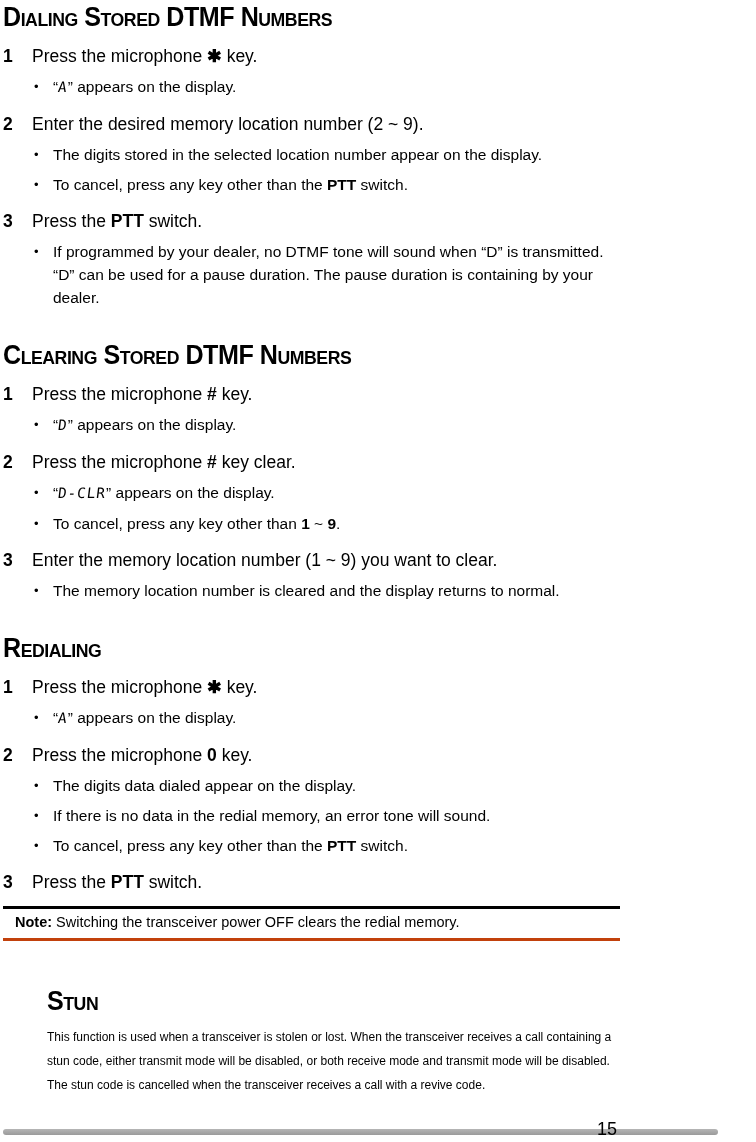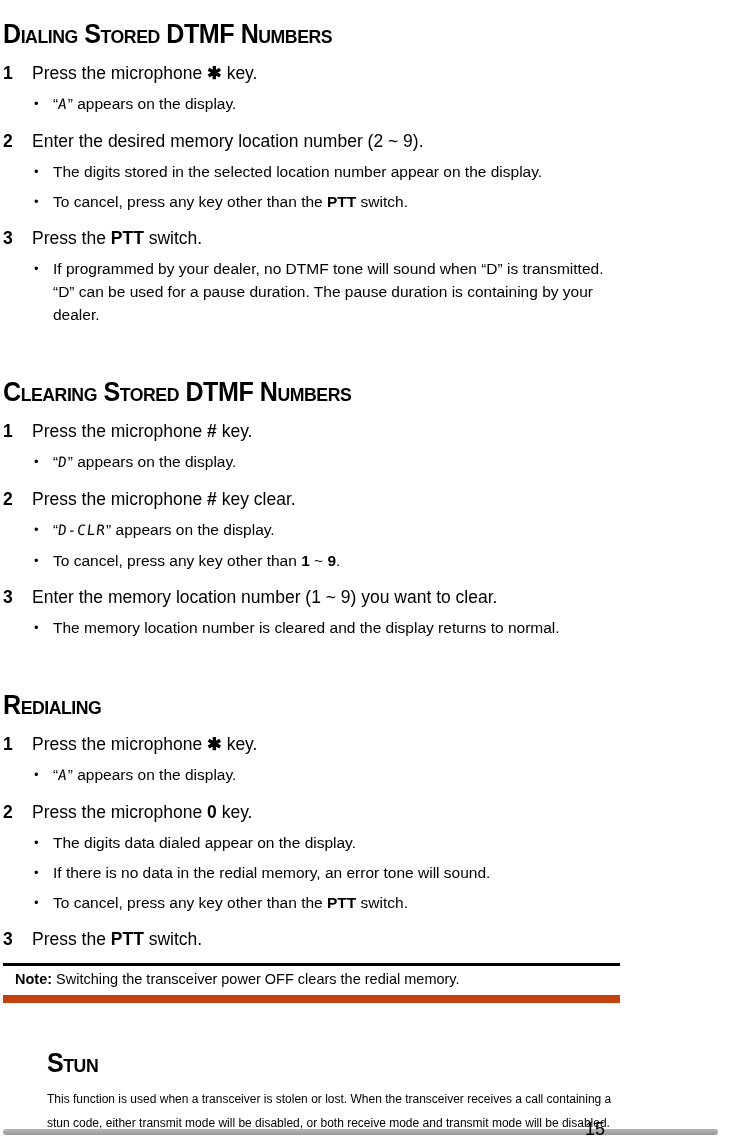--- a/index.html
+++ b/index.html
@@ -1,31 +1,31 @@
 <!DOCTYPE html>
 <html><head>
 <meta charset="utf-8">
 <style>
   html,body{margin:0;padding:0;background:#fff;}
   body{width:756px;height:1142px;font-family:"Liberation Sans",sans-serif;color:#000;position:relative;overflow:hidden;}
-  .page{position:relative;width:620px;height:1142px;box-sizing:border-box;padding:20px 0 0 3px;}
+  .page{position:relative;width:620px;height:1142px;box-sizing:border-box;padding:3px 0 0 3px;}
 
   .heading{
     font-weight:bold;
     font-variant:small-caps;
     font-size:27px;
     letter-spacing:-0.5px;
     line-height:28px;
     margin:0 0 6px 0;
     transform:scaleX(0.93);
     transform-origin:left center;
     white-space:nowrap;
   }
   section{display:block;}
-  section.gap{margin-top:52px;}
+  section.gap{margin-top:32px;}
 
   .step{display:flex;margin-top:13px;line-height:24px;font-size:17.5px;}
   .step .num{font-weight:bold;width:29px;flex:0 0 29px;}
   .step .stext{flex:1;padding-right:6px;}
 
   .bullet{display:flex;margin-left:31px;margin-top:7px;line-height:23px;font-size:15.5px;}
   .bullet .dot{width:19px;flex:0 0 19px;font-size:13px;}
   .bullet .btext{flex:1;padding-right:8px;max-width:668px;}
 
   .b{font-weight:bold;}
@@ -33,21 +33,21 @@
     font-family:"DejaVu Sans Mono",monospace;
     font-size:0.92em;
     display:inline-block;
     transform:skewX(-7deg);
     letter-spacing:1px;
   }
 
   .notebox{
     margin-top:12px;
     border-top:3px solid #000;
-    border-bottom:8px solid #c2410c;
+    border-bottom:3px solid #c2410c;
     padding:4px 6px 7px 12px;
     font-size:14.5px;
     line-height:18px;
   }
 
   .stun{margin-top:46px;margin-left:44px;}
   .stun .para{
     font-size:12px;
     line-height:24px;
     margin-top:10px;
@@ -58,21 +58,21 @@
     position:absolute;
     left:3px;
     top:1129px;
     width:715px;
     height:6px;
     border-radius:3px;
     background:linear-gradient(#b5b5b5,#9a9a9a);
   }
   .page-number{
     position:absolute;
-    right:15px;
+    right:3px;
     top:1119px;
     font-size:18px;
   }
 </style>
 </head>
 <body>
 
 <div class="page">
 
   <div>

